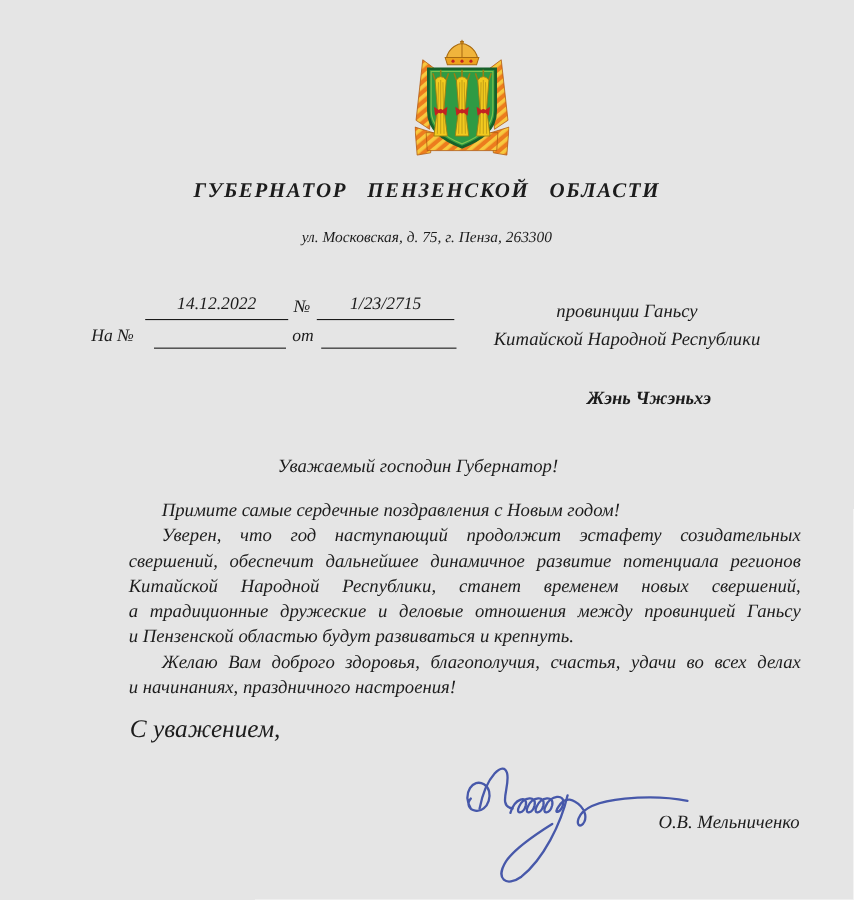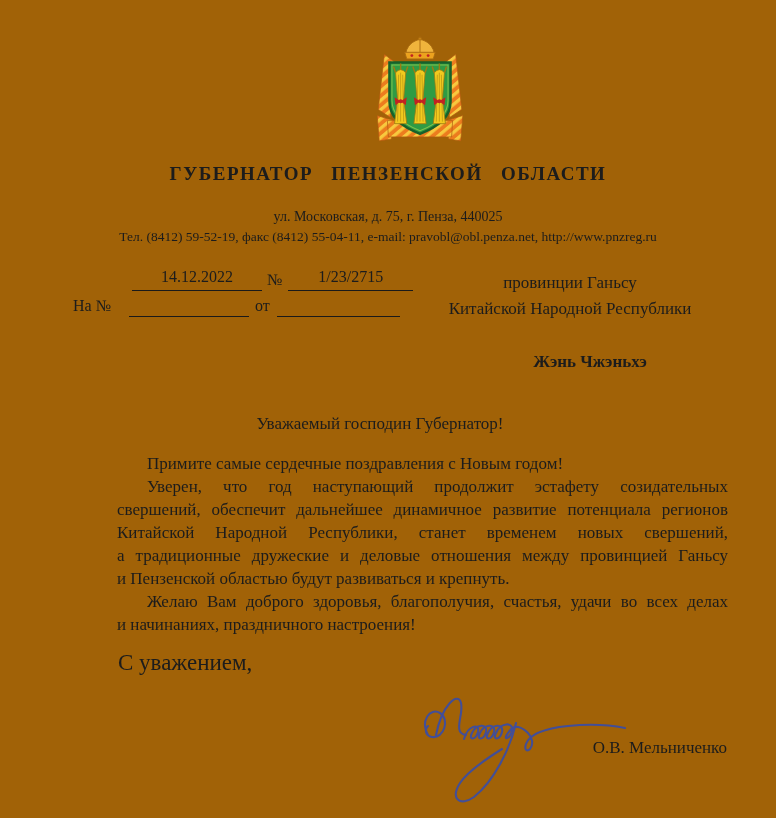--- a/index.html
+++ b/index.html
@@ -1,23 +1,24 @@
 <!DOCTYPE html>
 <html lang="ru"><head>
 <meta charset="utf-8">
 <style>
   html, body { margin: 0; padding: 0; background: #ffffff; }
   .page {
     position: relative;
     width: 776px;
     height: 818px;
-    background: #a16207;
+    background: #e5e5e5;
     font-family: "Liberation Serif", "DejaVu Serif", serif;
     color: #1c1c1c;
     overflow: hidden;
+    font-style: italic;
   }
   .abs { position: absolute; }
 
   
   .emblem { left: 377px; top: 36px; width: 86px; height: 106px; }
 
   
   .org-title {
     left: 0; top: 163px; width: 776px;
     text-align: center;
@@ -25,21 +26,21 @@
     font-size: 19px;
     letter-spacing: 1.5px;
     word-spacing: 12px;
   }
   .addr1 { left: 0; top: 209px; width: 776px; text-align: center; font-size: 14px; }
   .addr2 { left: 0; top: 229px; width: 776px; text-align: center; font-size: 13.5px; }
 
   
   .ref-row { display: flex; align-items: flex-end; font-size: 16px; }
   .ref-row1 { left: 85px; top: 264px; width: 340px; height: 27px; }
-  .ref-row2 { left: 73px; top: 290px; width: 340px; height: 27px; }
+  .ref-row2 { left: 83px; top: 290px; width: 340px; height: 27px; }
   .ufield {
     border-bottom: 1.3px solid #1a1a1a;
     text-align: center;
     padding-bottom: 2px;
     height: 20px;
     box-sizing: content-box;
   }
   .ref-label { padding-bottom: 2px; white-space: nowrap; }
 
   
@@ -120,22 +121,21 @@
       <path d="M 27,16 L 57,16 L 55,22.5 L 29,22.5 Z" fill="#eca21e" stroke="#a86a10" stroke-width="0.9"></path>
       <circle cx="34" cy="19.2" r="1.4" fill="#c32222"></circle>
       <circle cx="42" cy="19.2" r="1.4" fill="#c32222"></circle>
       <circle cx="50" cy="19.2" r="1.4" fill="#c32222"></circle>
       <circle cx="42" cy="2.6" r="1.3" fill="#eca21e" stroke="#a86a10" stroke-width="0.6"></circle>
       <path d="M 42,0 L 42,4 M 40.2,1.8 L 43.8,1.8" stroke="#a86a10" stroke-width="0.8"></path>
     </g>
   </svg>
 
   <div class="abs org-title">ГУБЕРНАТОР ПЕНЗЕНСКОЙ ОБЛАСТИ</div>
-  <div class="abs addr1">ул. Московская, д. 75, г. Пенза, 440025</div>
-  <div class="abs addr2">Тел. (8412) 59-52-19, факс (8412) 55-04-11, e-mail: pravobl@obl.penza.net, http://www.pnzreg.ru</div>
+  <div class="abs addr1">ул. Московская, д. 75, г. Пенза, 263300</div>
 
   <div class="abs ref-row ref-row1">
     <div style="width:47px"></div>
     <div class="ufield" style="width:130px">14.12.2022</div>
     <div class="ref-label" style="margin-left:5px">№</div>
     <div class="ufield" style="width:125px; margin-left:6px">1/23/2715</div>
   </div>
   <div class="abs ref-row ref-row2">
     <div class="ref-label">На №</div>
     <div class="ufield" style="width:120px; margin-left:18px"></div>

